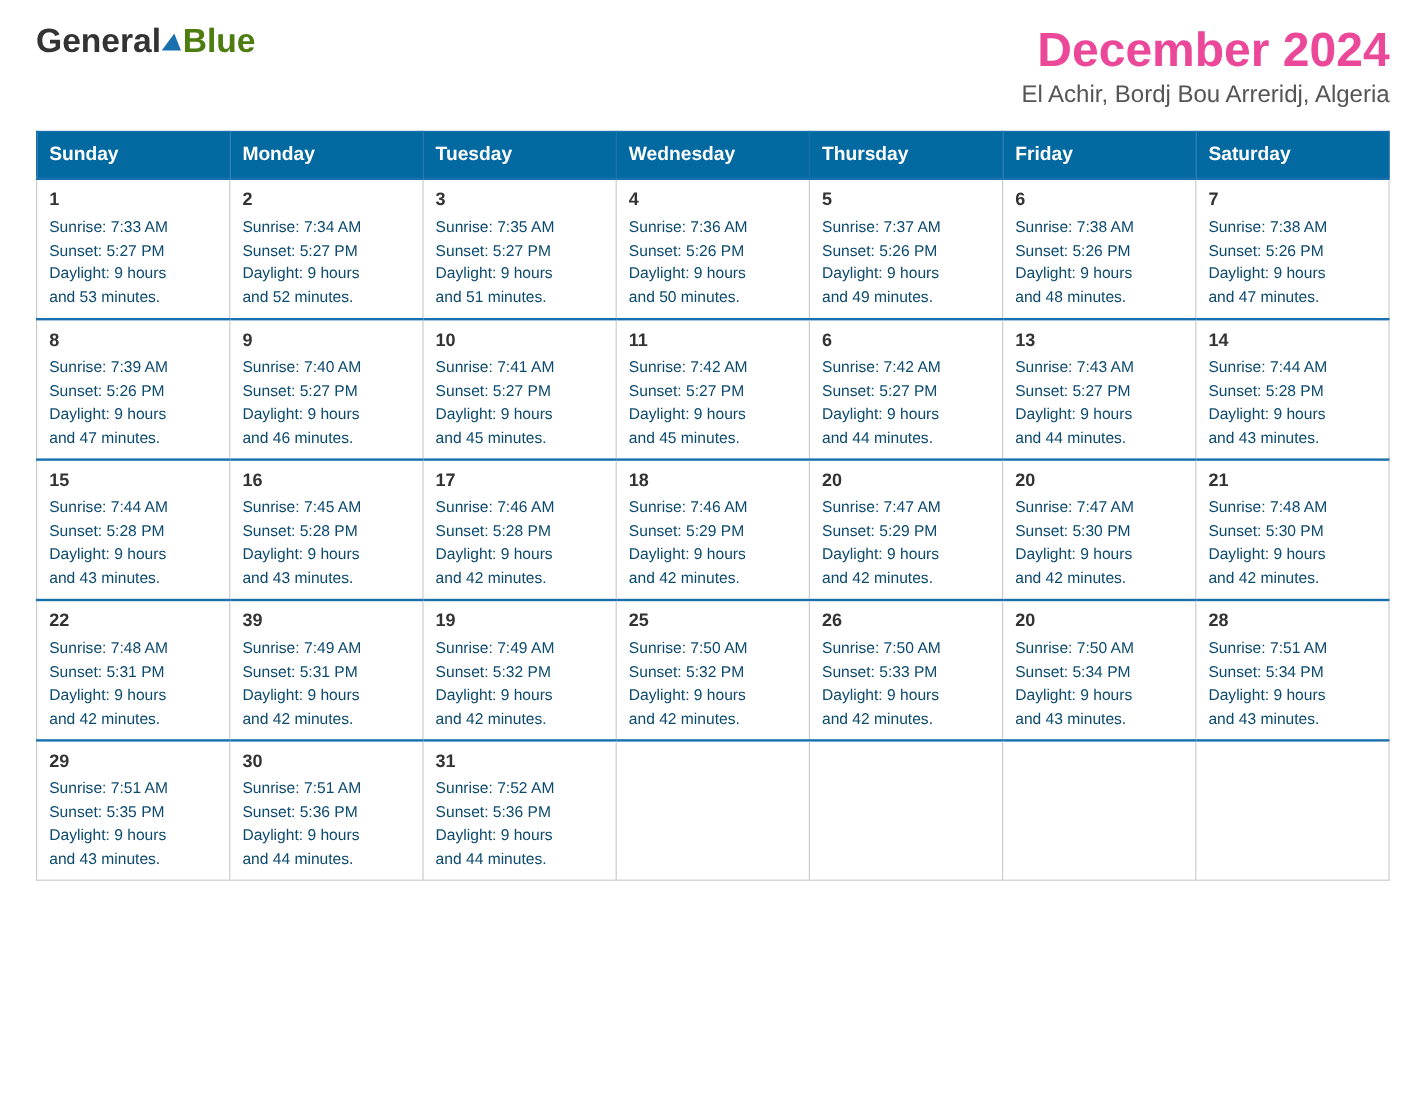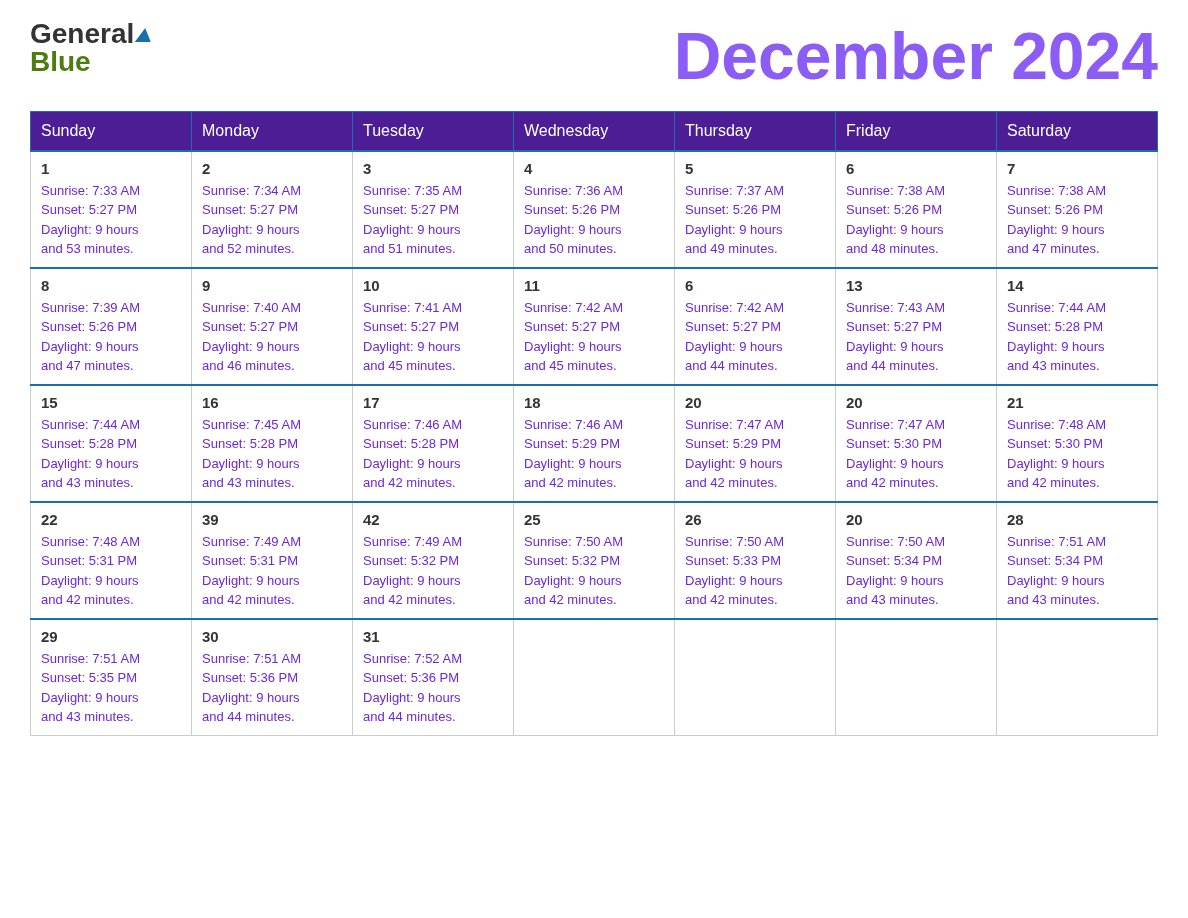--- a/index.html
+++ b/index.html
@@ -11,61 +11,60 @@
       padding: 20px 30px;
     }
     .header {
       display: flex;
       justify-content: space-between;
       align-items: flex-start;
       margin-bottom: 18px;
     }
     .logo {
       display: flex;
-      flex-direction: column;
       align-items: flex-start;
     }
     .logo-general {
       font-size: 28px;
       font-weight: bold;
       color: #333;
       line-height: 1;
     }
     .logo-blue {
       font-size: 28px;
       font-weight: bold;
       color: #4d7c0f;
       line-height: 1;
       display: flex;
       align-items: center;
     }
     .title-section {
       text-align: right;
     }
     .month-title {
-      font-size: 66px;
+      font-size: 40px;
       font-weight: bold;
-      color: #8b5cf6;
+      color: #ec4899;
       line-height: 1.1;
     }
     .location {
       font-size: 20px;
       color: #555;
       margin-top: 4px;
     }
     .calendar {
       width: 100%;
       border-collapse: collapse;
       border: 1px solid #999;
     }
     .calendar th {
-      background-color: #4c1d95;
+      background-color: #0369a1;
       color: #fff;
       font-size: 16px;
-      font-weight: normal;
+      font-weight: bold;
       padding: 10px 10px;
       text-align: left;
       border: 1px solid #1a6faf;
     }
     .calendar td {
       vertical-align: top;
       padding: 8px 10px;
       border: 1px solid #ccc;
       border-top: 2px solid #1a6faf;
       font-size: 13px;
@@ -78,41 +77,42 @@
     }
     .day-number {
       font-size: 15px;
       font-weight: bold;
       display: block;
       margin-bottom: 4px;
     }
     .day-info {
       font-size: 13px;
       line-height: 1.5;
-      color: #6d28d9;
+      color: #0c4a6e;
     }
     .empty-cell {
       background: #fff;
     }
   </style>
 </head>
 <body>
 
 <div class="header">
   <div class="logo">
     <div style="display:flex; align-items:center;">
       <span class="logo-general">General</span>
       <div style="margin-left:2px; display:flex; flex-direction:column; align-items:center; justify-content:flex-start; margin-top:2px;">
         <div style="width:0;height:0;border-left:8px solid transparent;border-right:8px solid transparent;border-bottom:14px solid #1a6faf;transform:skewX(-10deg);"></div>
       </div>
     </div>
     <span class="logo-blue">Blue</span>
   </div>
   <div class="title-section">
     <div class="month-title">December 2024</div>
+    <div class="location">El Achir, Bordj Bou Arreridj, Algeria</div>
   </div>
 </div>
 
 <table class="calendar">
   <thead>
     <tr>
     <th>Sunday</th>
         <th>Monday</th>
         <th>Tuesday</th>
         <th>Wednesday</th>
@@ -330,21 +330,21 @@
         <td>
         <span class="day-number">39</span>
         <div class="day-info">
           Sunrise: 7:49 AM<br>
           Sunset: 5:31 PM<br>
           Daylight: 9 hours<br>
           and 42 minutes.
         </div>
       </td>
         <td>
-        <span class="day-number">42</span>
+        <span class="day-number">19</span>
         <div class="day-info">
           Sunrise: 7:49 AM<br>
           Sunset: 5:32 PM<br>
           Daylight: 9 hours<br>
           and 42 minutes.
         </div>
       </td>
         <td>
         <span class="day-number">25</span>
         <div class="day-info">

